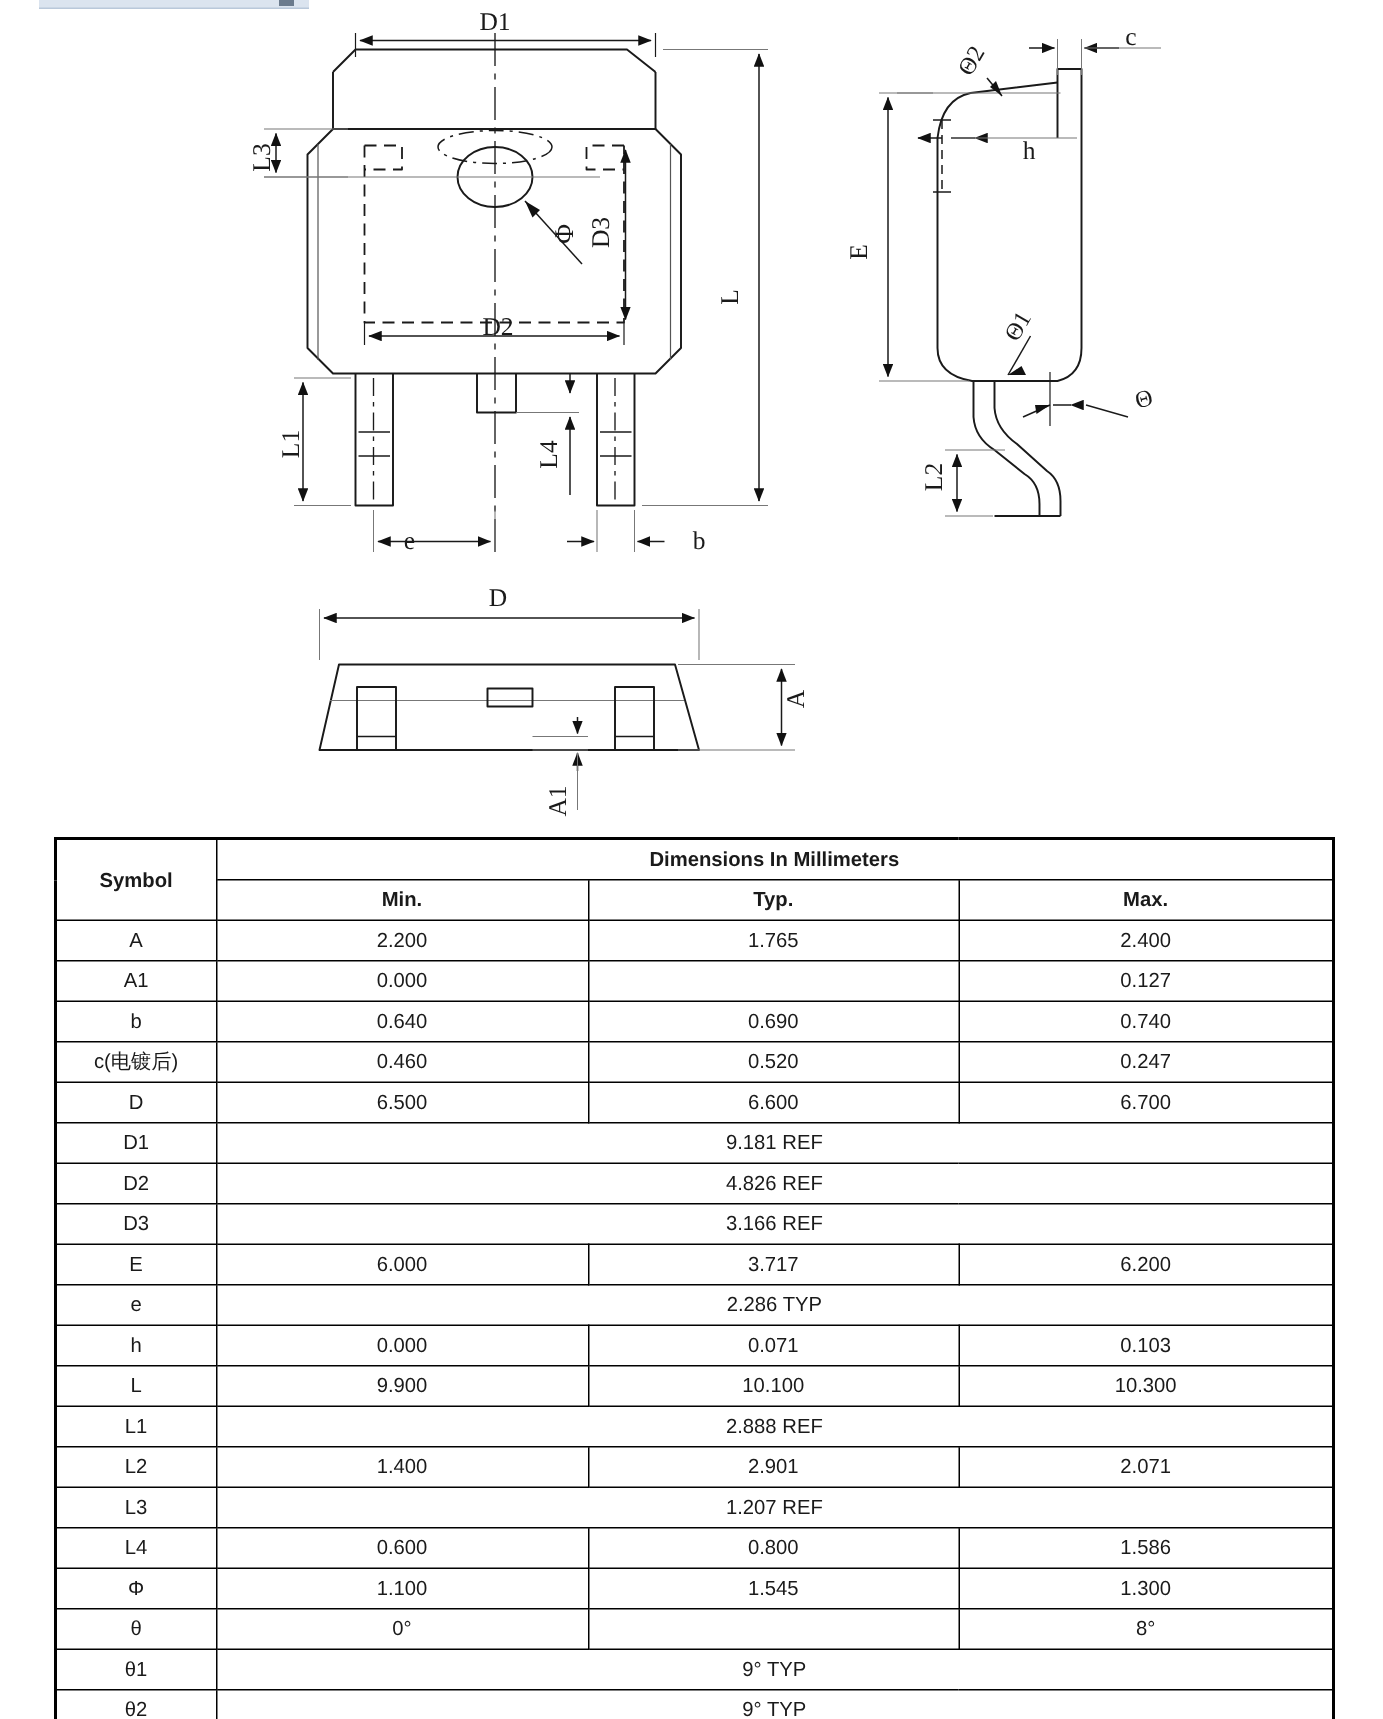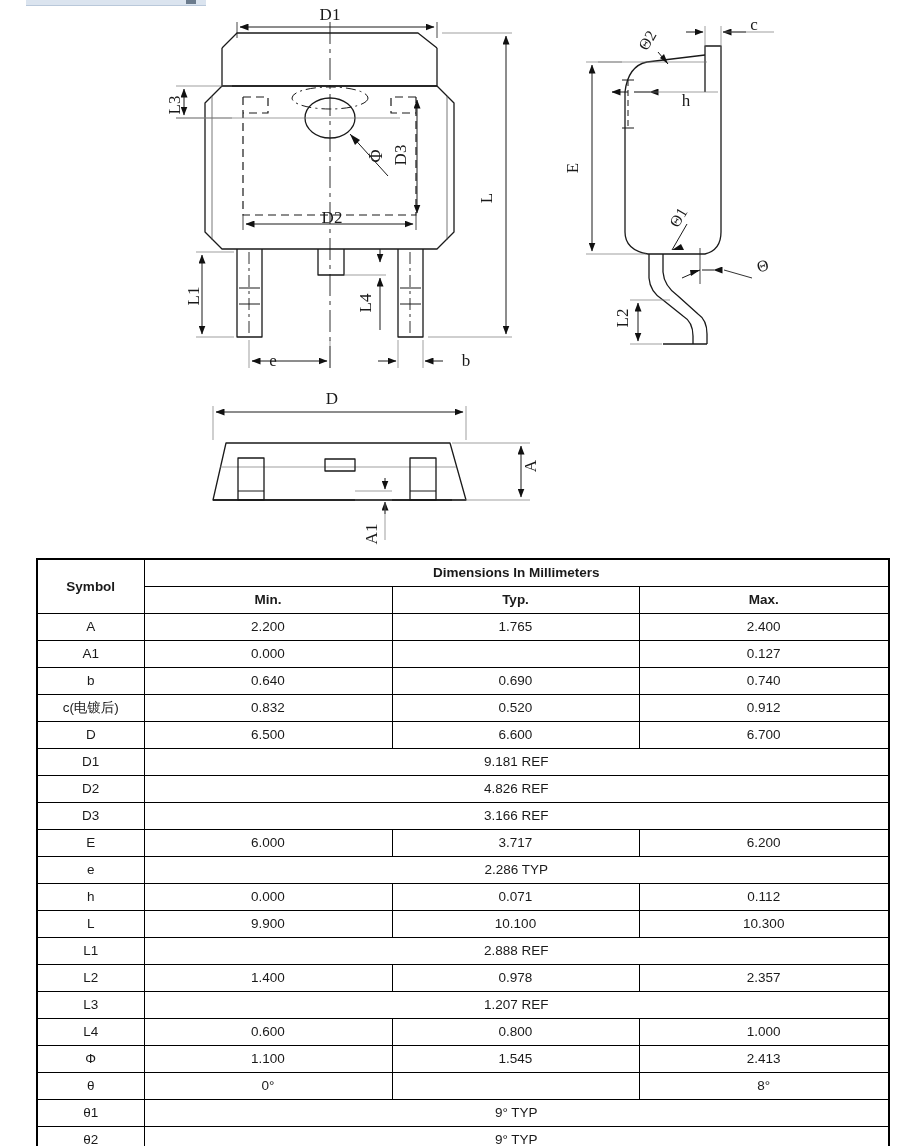--- a/index.html
+++ b/index.html
@@ -324,23 +324,23 @@
           <td>0.127</td>
         </tr>
         <tr>
           <td>b</td>
           <td>0.640</td>
           <td>0.690</td>
           <td>0.740</td>
         </tr>
         <tr>
           <td>c(电镀后)</td>
-          <td>0.832</td>
+          <td>0.460</td>
           <td>0.520</td>
-          <td>0.912</td>
+          <td>0.247</td>
         </tr>
         <tr>
           <td>D</td>
           <td>6.500</td>
           <td>6.600</td>
           <td>6.700</td>
         </tr>
         <tr>
           <td>D1</td>
           <td colspan="3">9.181 REF</td>
@@ -360,53 +360,53 @@
           <td>6.200</td>
         </tr>
         <tr>
           <td>e</td>
           <td colspan="3">2.286 TYP</td>
         </tr>
         <tr>
           <td>h</td>
           <td>0.000</td>
           <td>0.071</td>
-          <td>0.112</td>
+          <td>0.103</td>
         </tr>
         <tr>
           <td>L</td>
           <td>9.900</td>
           <td>10.100</td>
           <td>10.300</td>
         </tr>
         <tr>
           <td>L1</td>
           <td colspan="3">2.888 REF</td>
         </tr>
         <tr>
           <td>L2</td>
           <td>1.400</td>
-          <td>0.978</td>
-          <td>2.357</td>
+          <td>2.901</td>
+          <td>2.071</td>
         </tr>
         <tr>
           <td>L3</td>
           <td colspan="3">1.207 REF</td>
         </tr>
         <tr>
           <td>L4</td>
           <td>0.600</td>
           <td>0.800</td>
-          <td>1.000</td>
+          <td>1.586</td>
         </tr>
         <tr>
           <td>Φ</td>
           <td>1.100</td>
           <td>1.545</td>
-          <td>2.413</td>
+          <td>1.300</td>
         </tr>
         <tr>
           <td>θ</td>
           <td>0°</td>
           <td></td>
           <td>8°</td>
         </tr>
         <tr>
           <td>θ1</td>
           <td colspan="3">9° TYP</td>

